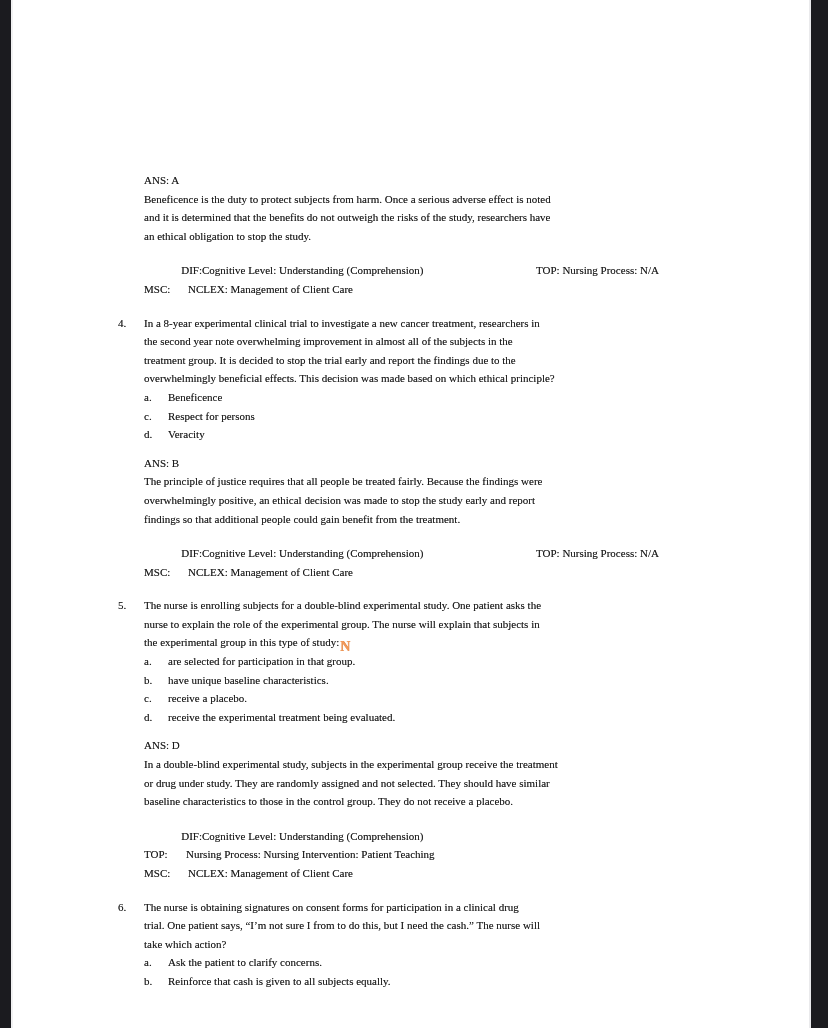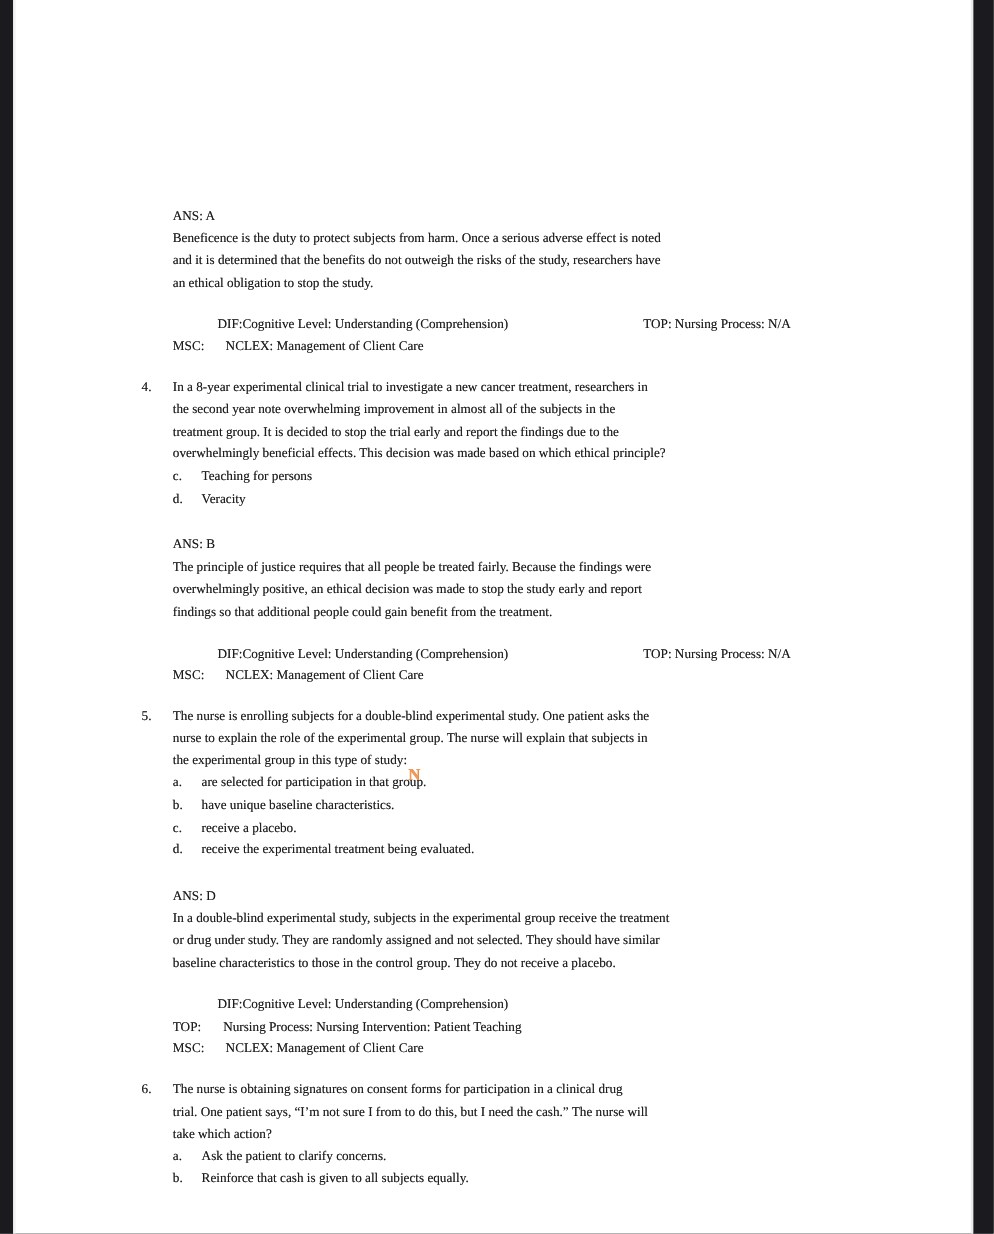--- a/index.html
+++ b/index.html
@@ -29,21 +29,21 @@
     padding: 171px 40px 0 131px;
     font-size: 11px;
     line-height: 18.6px;
     text-shadow: 0 0 0.3px rgba(20,20,20,0.55);
   }
   .tline { white-space: nowrap; }
   .question { position: relative; margin-top: 15px; }
   .qnum { position: absolute; left: -26px; top: 0; }
   .opt { white-space: nowrap; }
   .opt-letter { display: inline-block; width: 24px; }
-  .answer { margin-top: 20px; }
+  .answer { margin-top: 10px; }
   .meta { margin-top: 16px; }
   .meta-row { position: relative; white-space: nowrap; }
   .mlabel { display: inline-block; }
   .mlabel.dif { width: 58px; text-align: right; }
   .mlabel.msc { width: 44px; }
   .mlabel.top { width: 42px; }
   .top-col { position: absolute; left: 392px; top: 0; }
   .orange-n {
     position: absolute;
     left: 327px; top: 639px;
@@ -76,21 +76,22 @@
         </div>
       </div>
 
       <div class="question">
         <span class="qnum">4.</span>
         <div class="qbody">
           <div class="tline">In a 8-year experimental clinical trial to investigate a new cancer treatment, researchers in</div>
           <div class="tline">the second year note overwhelming improvement in almost all of the subjects in the</div>
           <div class="tline">treatment group. It is decided to stop the trial early and report the findings due to the</div>
           <div class="tline">overwhelmingly beneficial effects. This decision was made based on which ethical principle?</div>
-          <div class="opt"><span class="opt-letter">c.</span><span>Teaching for persons</span></div>
+          <div class="opt"><span class="opt-letter">a.</span><span>Beneficence</span></div>
+          <div class="opt"><span class="opt-letter">c.</span><span>Respect for persons</span></div>
           <div class="opt"><span class="opt-letter">d.</span><span>Veracity</span></div>
         </div>
       </div>
 
       <div class="answer">
         <div class="tline">ANS: B</div>
         <div class="tline">The principle of justice requires that all people be treated fairly. Because the findings were</div>
         <div class="tline">overwhelmingly positive, an ethical decision was made to stop the study early and report</div>
         <div class="tline">findings so that additional people could gain benefit from the treatment.</div>
         <div class="meta">

